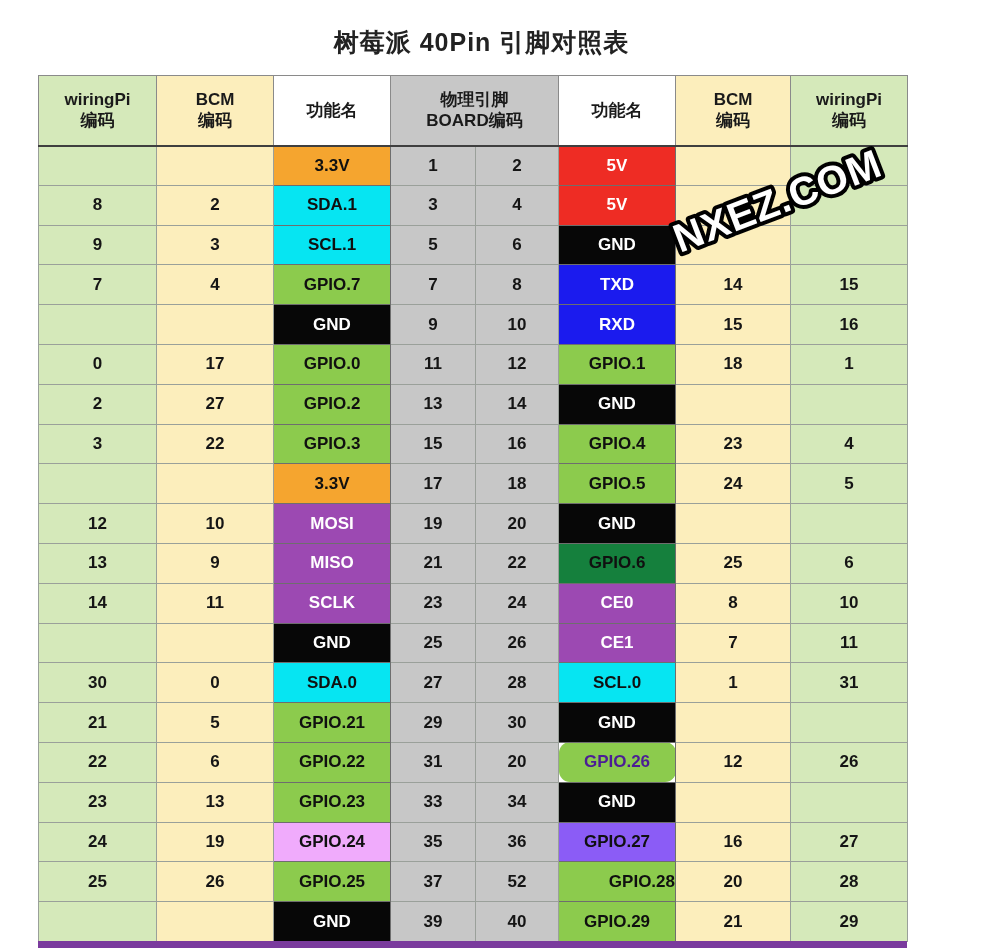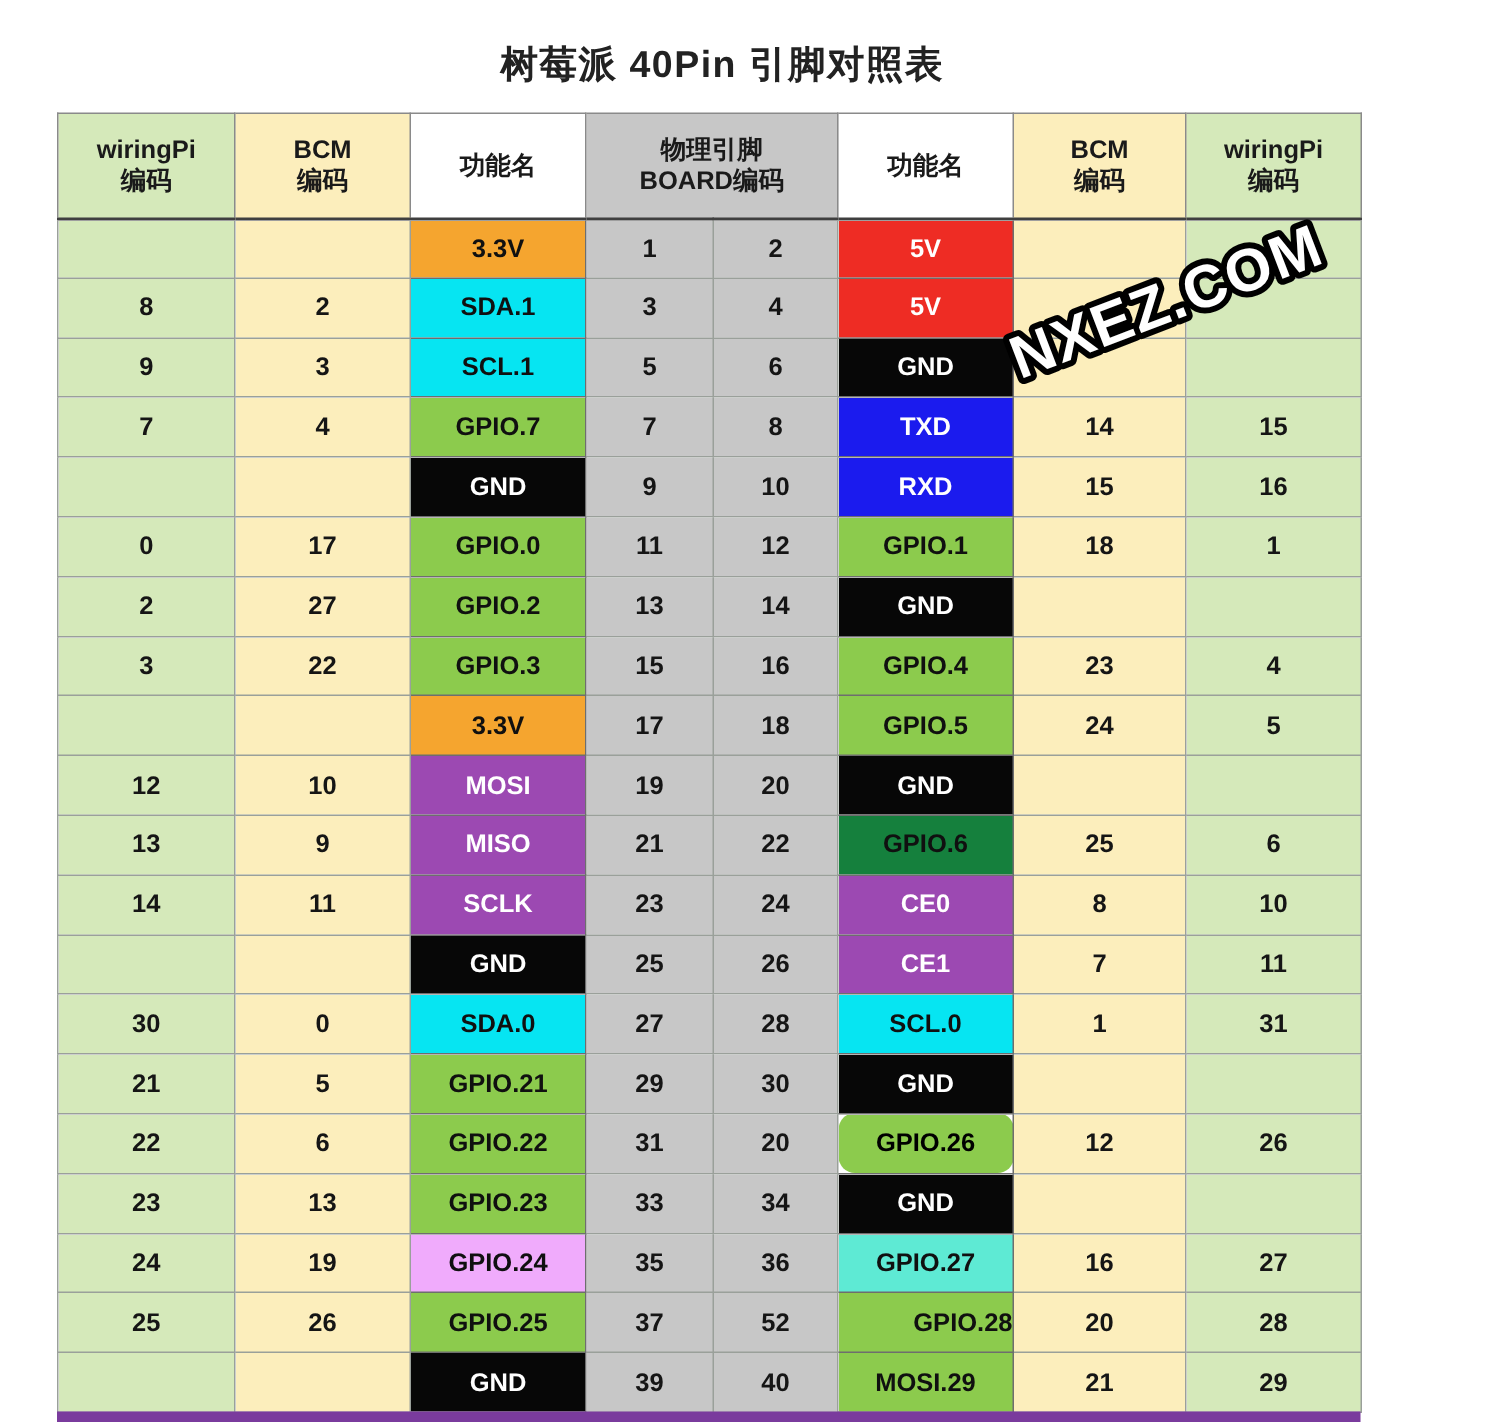--- a/index.html
+++ b/index.html
@@ -264,61 +264,61 @@
           <td class="col-func" style="background: rgb(7, 7, 7); color: rgb(255, 255, 255);">GND</td>
           <td class="col-bcm" style="background: rgb(252, 238, 188);"></td>
           <td class="col-wpi" style="background: rgb(213, 233, 186);"></td>
         </tr>
         <tr>
           <td class="col-wpi" style="background: rgb(213, 233, 186);">22</td>
           <td class="col-bcm" style="background: rgb(252, 238, 188);">6</td>
           <td class="col-func" style="background: rgb(140, 203, 77); color: rgb(16, 16, 16);">GPIO.22</td>
           <td class="col-board" style="background: rgb(199, 199, 199);">31</td>
           <td class="col-board" style="background: rgb(199, 199, 199);">20</td>
-          <td class="col-func" style="background: rgb(140, 203, 77); color: #000000; border-radius: 11px;">GPIO.26</td>
+          <td class="col-func" style="background: rgb(140, 203, 77); color: #4c1d95; border-radius: 11px;">GPIO.26</td>
           <td class="col-bcm" style="background: rgb(252, 238, 188);">12</td>
           <td class="col-wpi" style="background: rgb(213, 233, 186);">26</td>
         </tr>
         <tr>
           <td class="col-wpi" style="background: rgb(213, 233, 186);">23</td>
           <td class="col-bcm" style="background: rgb(252, 238, 188);">13</td>
           <td class="col-func" style="background: rgb(140, 203, 77); color: rgb(16, 16, 16);">GPIO.23</td>
           <td class="col-board" style="background: rgb(199, 199, 199);">33</td>
           <td class="col-board" style="background: rgb(199, 199, 199);">34</td>
           <td class="col-func" style="background: rgb(7, 7, 7); color: rgb(255, 255, 255);">GND</td>
           <td class="col-bcm" style="background: rgb(252, 238, 188);"></td>
           <td class="col-wpi" style="background: rgb(213, 233, 186);"></td>
         </tr>
         <tr>
           <td class="col-wpi" style="background: rgb(213, 233, 186);">24</td>
           <td class="col-bcm" style="background: rgb(252, 238, 188);">19</td>
           <td class="col-func" style="background: #f0abfc; color: rgb(16, 16, 16);">GPIO.24</td>
           <td class="col-board" style="background: rgb(199, 199, 199);">35</td>
           <td class="col-board" style="background: rgb(199, 199, 199);">36</td>
-          <td class="col-func" style="background: #5eead4; color: rgb(16, 16, 16);">GPIO.27</td>
+          <td class="col-func" style="background: #8b5cf6; color: rgb(16, 16, 16);">GPIO.27</td>
           <td class="col-bcm" style="background: rgb(252, 238, 188);">16</td>
           <td class="col-wpi" style="background: rgb(213, 233, 186);">27</td>
         </tr>
         <tr>
           <td class="col-wpi" style="background: rgb(213, 233, 186);">25</td>
           <td class="col-bcm" style="background: rgb(252, 238, 188);">26</td>
           <td class="col-func" style="background: rgb(140, 203, 77); color: rgb(16, 16, 16);">GPIO.25</td>
           <td class="col-board" style="background: rgb(199, 199, 199);">37</td>
           <td class="col-board" style="background: rgb(199, 199, 199);">52</td>
           <td class="col-func" style="background: rgb(140, 203, 77); color: rgb(16, 16, 16); text-align: right;">GPIO.28</td>
           <td class="col-bcm" style="background: rgb(252, 238, 188);">20</td>
           <td class="col-wpi" style="background: rgb(213, 233, 186);">28</td>
         </tr>
         <tr>
           <td class="col-wpi" style="background: rgb(213, 233, 186);"></td>
           <td class="col-bcm" style="background: rgb(252, 238, 188);"></td>
           <td class="col-func" style="background: rgb(7, 7, 7); color: rgb(255, 255, 255);">GND</td>
           <td class="col-board" style="background: rgb(199, 199, 199);">39</td>
           <td class="col-board" style="background: rgb(199, 199, 199);">40</td>
-          <td class="col-func" style="background: rgb(140, 203, 77); color: rgb(16, 16, 16);">MOSI.29</td>
+          <td class="col-func" style="background: rgb(140, 203, 77); color: rgb(16, 16, 16);">GPIO.29</td>
           <td class="col-bcm" style="background: rgb(252, 238, 188);">21</td>
           <td class="col-wpi" style="background: rgb(213, 233, 186);">29</td>
         </tr>
       </tbody>
   </table>
 
   <div class="bottom-bar" style="background: rgb(122, 59, 157);"></div>
 
   <svg class="watermark-svg">
     <g transform="rotate(-21 25 115)">

